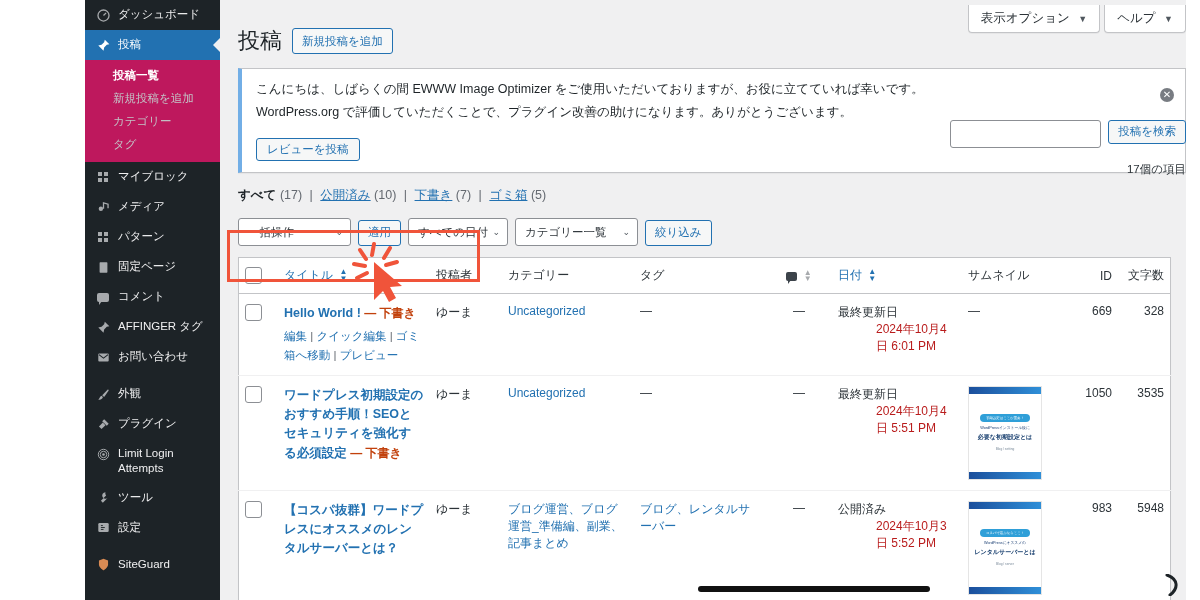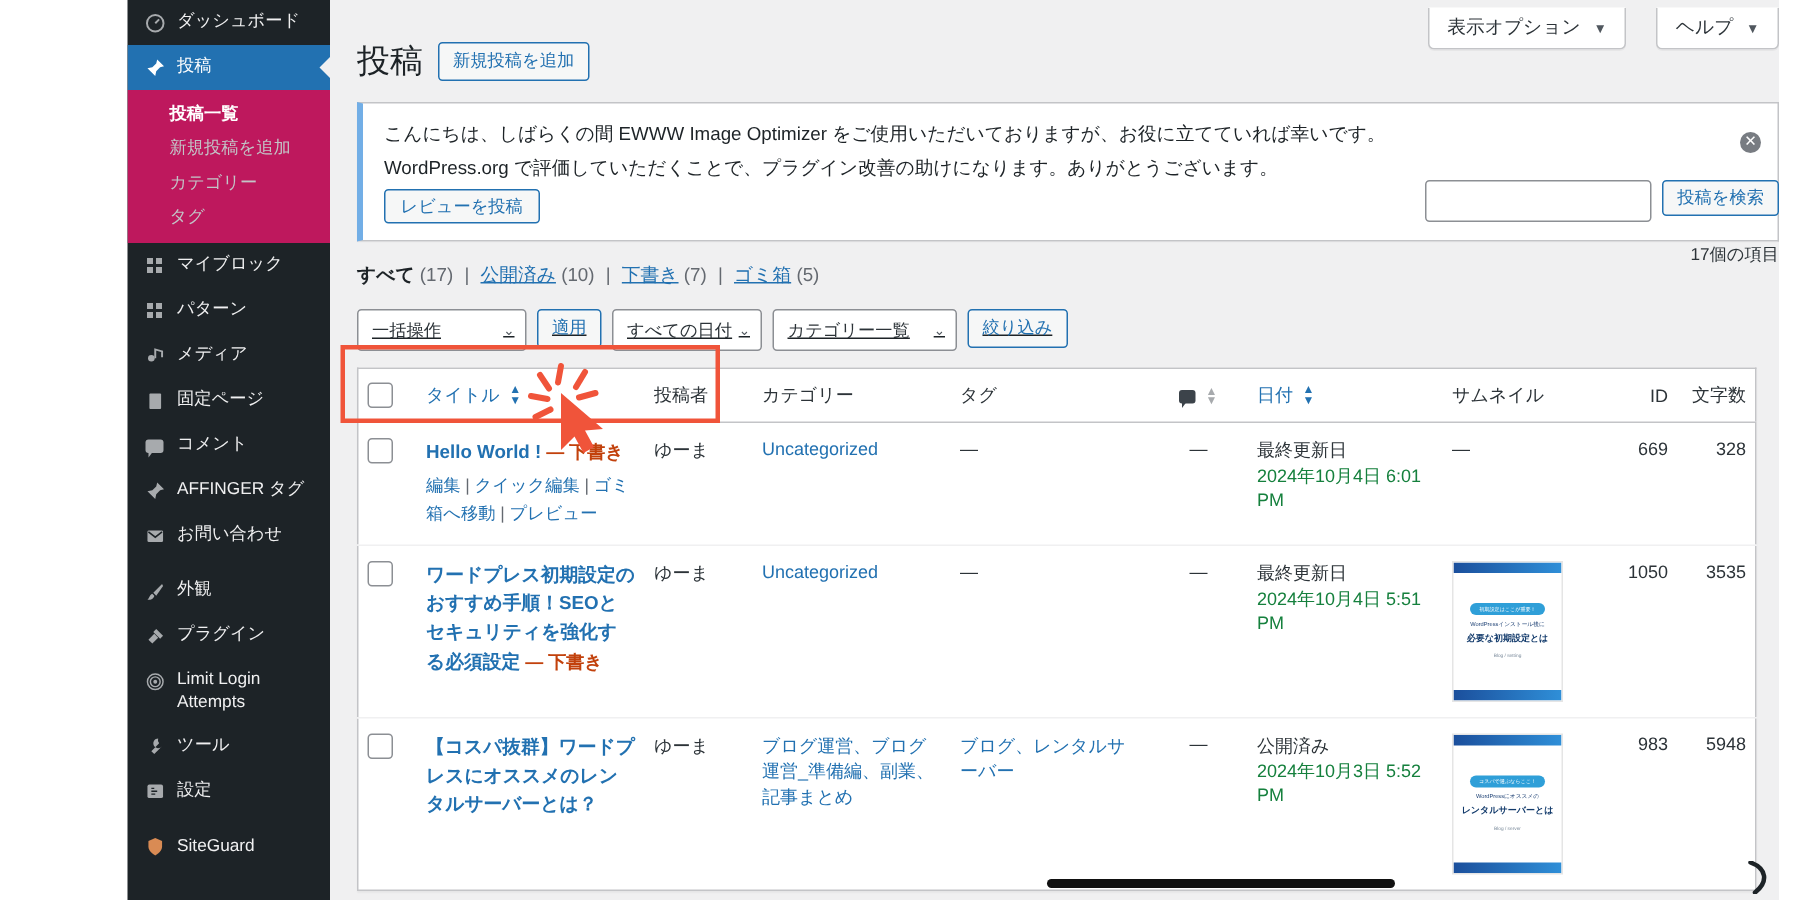--- a/index.html
+++ b/index.html
@@ -35,60 +35,60 @@
   .menu-sep{height:7px;}
   .ic-grid{display:grid;grid-template-columns:4px 4px;grid-template-rows:4px 4px;gap:2px;}
   .ic-grid i{background:currentColor;display:block;}
   .ic-bubble{width:12px;height:9px;background:currentColor;border-radius:2px;position:relative;}
   .ic-bubble:after{content:"";position:absolute;left:2px;top:8px;border-left:3px solid currentColor;border-bottom:4px solid transparent;}
 
   
   .main{flex:1;height:600px;background:#f0f0f1;position:relative;overflow:hidden;}
   .main-inner{padding:8px 14px 0 16px;}
 
-  .topbar{display:flex;justify-content:flex-end;gap:20px;padding:5px 14px 0 16px;margin-left:12px;}
+  .topbar{display:flex;justify-content:flex-end;gap:4px;padding:5px 14px 0 16px;margin-left:12px;}
   .tab-btn{
     background:#fff;border:1px solid #c3c4c7;border-top:none;border-radius:0 0 4px 4px;
     padding:5px 12px;font-size:12.5px;color:#2c3338;box-shadow:0 1px 0 rgba(0,0,0,.04);
   }
   .caret{font-size:9px;margin-left:5px;color:#50575e;}
 
   .title-row{display:flex;align-items:center;gap:10px;margin:-14px 0 0 2px;}
   h1.page-title{font-size:22px;font-weight:400;color:#1d2327;margin:0;line-height:1.3;}
   .add-new{
     border:1px solid #2271b1;color:#2271b1;background:#f6f7f7;border-radius:3px;
     padding:3px 9px;font-size:11.5px;line-height:1.6;
   }
 
   .notice{
     margin:12px 0 0 2px;background:#fff;border:1px solid #c3c4c7;border-left:4px solid #72aee6;
     padding:10px 12px 11px 14px;position:relative;box-shadow:0 1px 1px rgba(0,0,0,.04);
   }
   .notice p{margin:0 0 2px 0;font-size:12.5px;line-height:1.75;color:#1d2327;}
   .review-btn{
-    display:inline-block;margin-top:0;border:1px solid #2271b1;color:#2271b1;background:#f6f7f7;
+    display:inline-block;margin-top:12px;border:1px solid #2271b1;color:#2271b1;background:#f6f7f7;
     border-radius:3px;padding:3px 10px;font-size:11.5px;
   }
   .notice-dismiss{
     position:absolute;right:11px;top:19px;width:14px;height:14px;border-radius:50%;
     background:#787c82;color:#fff;font-size:10px;line-height:14px;text-align:center;font-weight:bold;
   }
 
   .subsubsub{margin:14px 0 0 2px;font-size:12.5px;color:#2c3338;}
   .subsubsub a{color:#2271b1;}
   .subsubsub .cur{color:#1d2327;font-weight:bold;}
   .subsubsub .cnt{color:#646970;}
   .subsubsub .sep{color:#646970;margin:0 4px;}
 
   .search-box{position:absolute;right:14px;top:120px;display:flex;gap:7px;align-items:flex-start;}
   .search-input{width:145px;height:24px;border:1px solid #8c8f94;border-radius:3px;background:#fff;}
   .search-btn{border:1px solid #2271b1;color:#2271b1;background:#f6f7f7;border-radius:3px;padding:3px 9px;font-size:11.5px;height:24px;box-sizing:border-box;}
   .count-items{position:absolute;right:14px;top:162px;font-size:11.5px;color:#2c3338;}
 
-  .tablenav{display:flex;align-items:flex-start;gap:7px;margin:14px 0 0 2px;text-decoration:underline;}
+  .tablenav{display:flex;align-items:flex-end;gap:7px;margin:14px 0 0 2px;}
   .sel{
     height:26px;border:1px solid #8c8f94;border-radius:3px;background:#fff;color:#2c3338;
     font-size:11.5px;display:flex;align-items:center;justify-content:space-between;padding:0 7px 0 9px;gap:14px;
   }
   .sel .caret2{font-size:9px;color:#50575e;}
   .sel-bulk{width:95px;}
   .sel-date{width:82px;gap:4px;}
   .sel-cat{width:105px;}
   .btn-plain{border:1px solid #2271b1;color:#2271b1;background:#f6f7f7;border-radius:3px;padding:4px 9px;font-size:11.5px;height:26px;box-sizing:border-box;}
 
@@ -119,21 +119,21 @@
   .col-id{width:40px;}
   .col-chars{width:40px;}
   .cb{width:15px;height:15px;border:1px solid #8c8f94;border-radius:3px;background:#fff;display:block;}
   .row-title{color:#2271b1;font-weight:bold;font-size:12.5px;line-height:1.55;}
   .row-state{color:#c2410c;font-weight:bold;}
   .row-actions{font-size:11.5px;color:#2271b1;line-height:1.65;margin-top:3px;}
   .row-actions .sep{color:#646970;}
   .lnk{color:#2271b1;}
   .dash{color:#646970;}
   .date-status{color:#2c3338;}
-  .date-val{color:#15803d;}
+  .date-val{color:#b91c1c;margin-left:38px;}
   .num{color:#2c3338;}
   th.col-id,td.col-id,th.col-chars,td.col-chars{text-align:right;}
   th.col-cmt{text-align:center;}
   td.col-cmt{text-align:center;}
   .cmt-ico{display:inline-block;width:11px;height:9px;background:#3c434a;border-radius:2px;position:relative;vertical-align:middle;}
   .cmt-ico:after{content:"";position:absolute;left:2px;top:8px;border-left:3px solid #3c434a;border-bottom:4px solid transparent;}
 
   
   .thumb{
     width:72px;height:92px;background:#fff;border:1px solid #e5e5e5;
@@ -199,38 +199,38 @@
             <i></i>
             <i></i>
             <i></i>
           </span>
         </span>
       <span class="mi-label">マイブロック</span>
     </div>
 
     <div class="menu-item">
       <span class="mi-ico">
+        <svg width="13" height="13" viewBox="0 0 20 20">
+            <circle cx="6" cy="12" r="3.4" fill="currentColor"></circle>
+            <path d="M10 12 V3 L17 5 V11" stroke="currentColor" stroke-width="2" fill="none"></path>
+          </svg>
+      </span>
+      <span class="mi-label">メディア</span>
+    </div>
+
+    <div class="menu-item">
+      <span class="mi-ico">
           <span class="ic-grid">
             <i></i>
             <i></i>
             <i></i>
             <i></i>
           </span>
         </span>
       <span class="mi-label">パターン</span>
-    </div>
-
-    <div class="menu-item">
-      <span class="mi-ico">
-        <svg width="13" height="13" viewBox="0 0 20 20">
-            <circle cx="6" cy="12" r="3.4" fill="currentColor"></circle>
-            <path d="M10 12 V3 L17 5 V11" stroke="currentColor" stroke-width="2" fill="none"></path>
-          </svg>
-      </span>
-      <span class="mi-label">メディア</span>
     </div>
 
     <div class="menu-item">
       <span class="mi-ico">
         <svg width="13" height="13" viewBox="0 0 20 20">
             <rect x="4" y="2" width="12" height="16" rx="1" fill="currentColor"></rect>
           </svg>
       </span>
       <span class="mi-label">固定ページ</span>
     </div>

